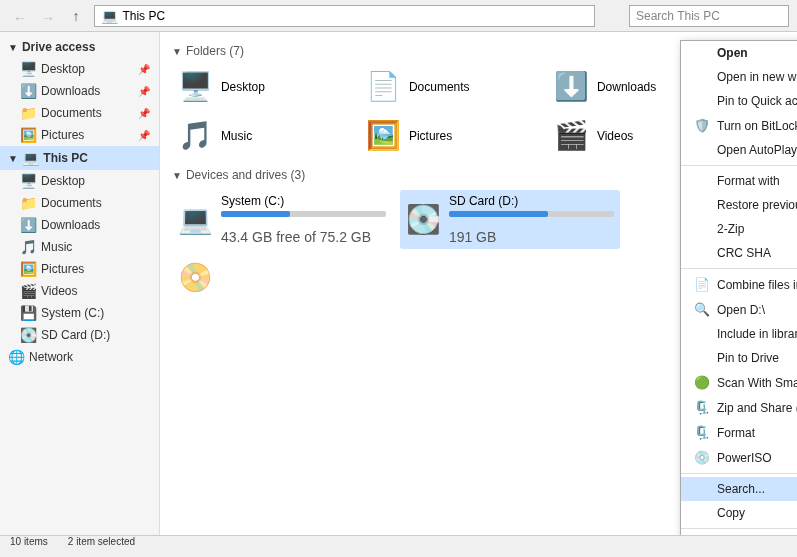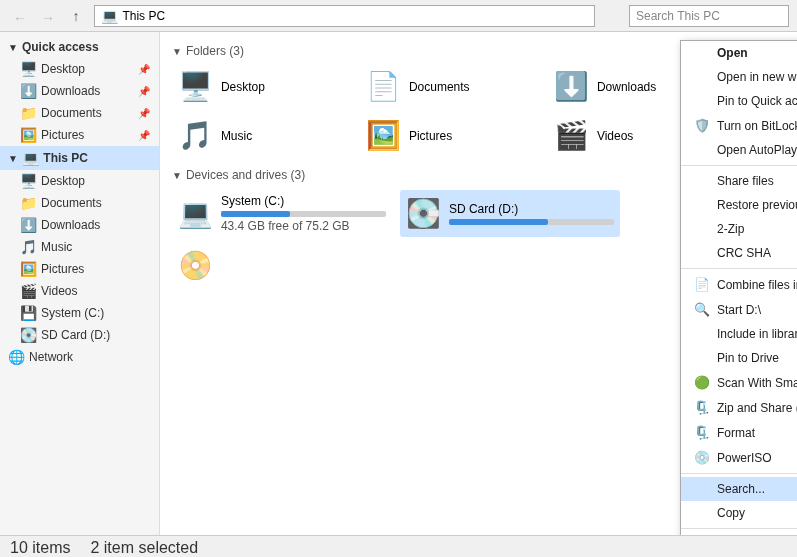--- a/index.html
+++ b/index.html
@@ -146,31 +146,31 @@
       padding: 4px 6px;
       cursor: pointer;
       border-radius: 3px;
     }
     .drive-item.selected { background: #cce4ff; }
     .drive-item .drive-icon { font-size: 28px; margin-right: 8px; flex-shrink: 0; }
     .drive-info { flex: 1; overflow: hidden; }
     .drive-name { font-size: 12px; white-space: nowrap; overflow: hidden; text-overflow: ellipsis; }
     .progress-bar-bg { background: #d0d0d0; height: 6px; border-radius: 2px; margin-top: 3px; width: 100%; }
     .progress-bar-fill { background: #3b8de0; height: 6px; border-radius: 2px; }
-    .drive-space { font-size: 12px; color: #555; margin-top: 2px; }
+    .drive-space { font-size: 14px; color: #555; margin-top: 12px; }
 
     
     .statusbar {
       height: 22px;
       background: #f0f0f0;
       border-top: 1px solid #ccc;
       display: flex;
-      align-items: flex-end;
+      align-items: flex-start;
       padding: 0 10px;
-      font-size: 16px;
+      font-size: 10px;
       color: #333;
       flex-shrink: 0;
       gap: 20px;
     }
 
     
     .context-menu {
       position: absolute;
       top: 8px;
       left: 520px;
@@ -210,21 +210,21 @@
   <div class="search-bar">
     <span>Search This PC</span>
   </div>
 </div>
 
 <div class="main">
 
   <div class="sidebar">
     <div class="sidebar-section-header">
       <span class="arrow">▼</span>
-      <span>Quick access</span>
+      <span>Drive access</span>
     </div>
     <div class="sidebar-item">
       <span class="icon">🖥️</span>
       <span>Desktop</span>
       <span class="pin">📌</span>
     </div>
     <div class="sidebar-item">
       <span class="icon">⬇️</span>
       <span>Downloads</span>
       <span class="pin">📌</span>
@@ -281,21 +281,21 @@
     <div class="sidebar-network">
       <span class="icon">🌐</span>
       <span>Network</span>
     </div>
   </div>
 
   <div class="content">
 
     <div class="section-header">
       <span class="arrow">▼</span>
-      <span>Folders (3)</span>
+      <span>Folders (7)</span>
     </div>
     <div class="folders-grid">
       <div class="folder-item">
         <span class="folder-icon">🖥️</span>
         <span>Desktop</span>
       </div>
       <div class="folder-item">
         <span class="folder-icon">📄</span>
         <span>Documents</span>
       </div>
@@ -334,20 +334,21 @@
         </div>
       </div>
 
       <div class="drive-item selected">
         <span class="drive-icon">💽</span>
         <div class="drive-info">
           <div class="drive-name">SD Card (D:)</div>
           <div class="progress-bar-bg">
             <div class="progress-bar-fill" style="width:60%;"></div>
           </div>
+          <div class="drive-space">191 GB</div>
         </div>
       </div>
 
       <div class="drive-item">
         <span class="drive-icon">📀</span>
       </div>
     </div>
 
     <div class="context-menu">
       <div class="ctx-item bold">
@@ -366,21 +367,21 @@
         <span class="ctx-icon">🛡️</span>
         <span>Turn on BitLocker</span>
       </div>
       <div class="ctx-item">
         <span class="ctx-icon"></span>
         <span>Open AutoPlay...</span>
       </div>
       <div class="ctx-separator"></div>
       <div class="ctx-item">
         <span class="ctx-icon"></span>
-        <span>Share files</span>
+        <span>Format with</span>
 
       </div>
       <div class="ctx-item">
         <span class="ctx-icon"></span>
         <span>Restore previous versions</span>
       </div>
       <div class="ctx-item">
         <span class="ctx-icon"></span>
         <span>2-Zip</span>
 
@@ -390,21 +391,21 @@
         <span>CRC SHA</span>
 
       </div>
       <div class="ctx-separator"></div>
       <div class="ctx-item">
         <span class="ctx-icon">📄</span>
         <span>Combine files in Acrobat...</span>
       </div>
       <div class="ctx-item">
         <span class="ctx-icon">🔍</span>
-        <span>Start D:\</span>
+        <span>Open D:\</span>
       </div>
       <div class="ctx-item">
         <span class="ctx-icon"></span>
         <span>Include in library</span>
 
       </div>
       <div class="ctx-item">
         <span class="ctx-icon"></span>
         <span>Pin to Drive</span>
       </div>

